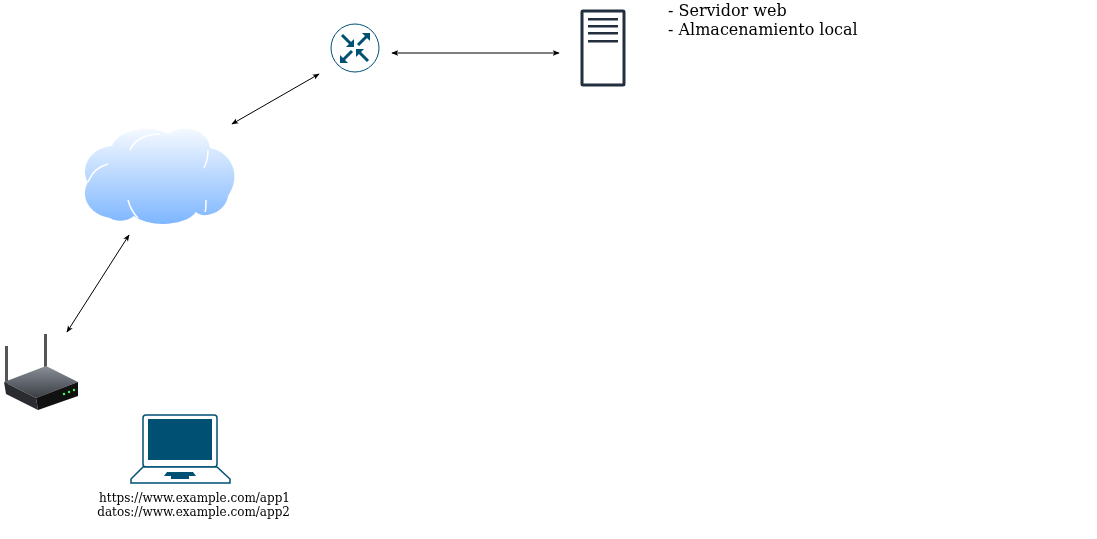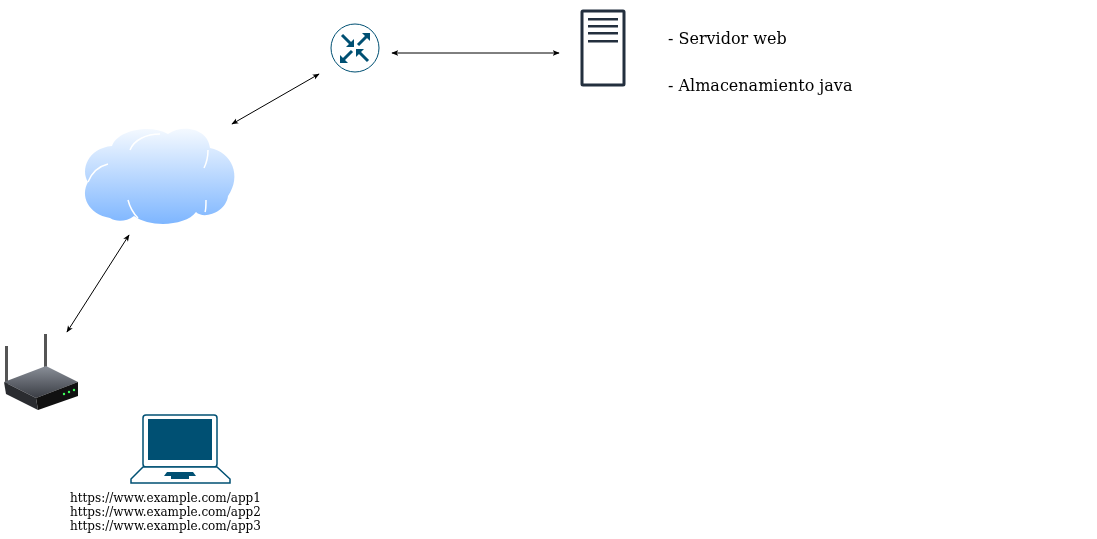--- a/index.html
+++ b/index.html
@@ -1,20 +1,20 @@
 <!DOCTYPE html>
 <html><head>
 <meta charset="utf-8">
 <style>
   html, body { margin:0; padding:0; background:#ffffff; }
   body { width:1097px; height:539px; position:relative; overflow:hidden; font-family:"DejaVu Serif", serif; }
   svg.canvas { position:absolute; left:0; top:0; }
   .server-notes { position:absolute; left:668px; top:1px; font-size:16px; line-height:19.2px; color:#000; white-space:nowrap; }
-  .server-notes div { height:19.2px;margin-top:28px; }
-  .urls { position:absolute; left:70px; top:491px; width:220px; text-align:left; font-size:12px; line-height:14px; color:#000; }
+  .server-notes div { height:19.2px; }
+  .urls { position:absolute; left:70px; top:491px; width:220px; text-align:right; font-size:12px; line-height:14px; color:#000; }
 </style>
 </head>
 <body>
 
 <svg class="canvas" width="1097" height="539" viewBox="0 0 1097 539">
   <defs>
     <marker id="arr" viewBox="0 0 10 10" refX="9" refY="5" markerWidth="7" markerHeight="7" orient="auto-start-reverse">
       <path d="M0,1 L10,5 L0,9 L2.5,5 Z" fill="#000"></path>
     </marker>
     <linearGradient id="cloudGrad" x1="0" y1="0" x2="0" y2="1">
@@ -76,20 +76,19 @@
   <g>
     <rect x="143" y="415" width="74" height="52" rx="3" fill="#fff" stroke="#005073" stroke-width="1.5"></rect>
     <rect x="148" y="419" width="64" height="41" fill="#005073"></rect>
     <path d="M143,467 L217,467 L230,479 L230,483 L131,483 L131,479 Z" fill="#fff" stroke="#005073" stroke-width="1.5"></path>
     <path d="M167,472 L193,472 L196,476 L189,476 L189,479 L171,479 L171,476 L164,476 Z" fill="#005073"></path>
   </g>
 </svg>
 
 <div class="server-notes">
   <div>- Servidor web</div>
-  <div>- Almacenamiento java</div>
+  <div>- Almacenamiento local</div>
 </div>
 
 <div class="urls">
   <div>https://www.example.com/app1</div>
-  <div>https://www.example.com/app2</div>
-  <div>https://www.example.com/app3</div>
+  <div>datos://www.example.com/app2</div>
 </div>
 
 </body></html>

